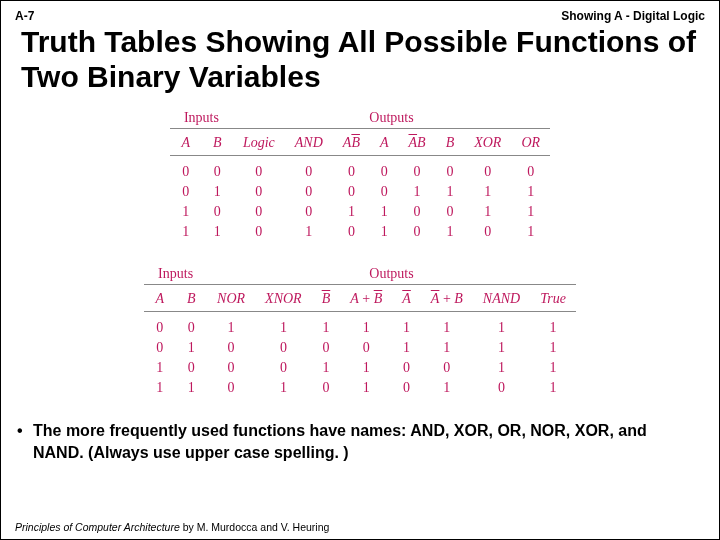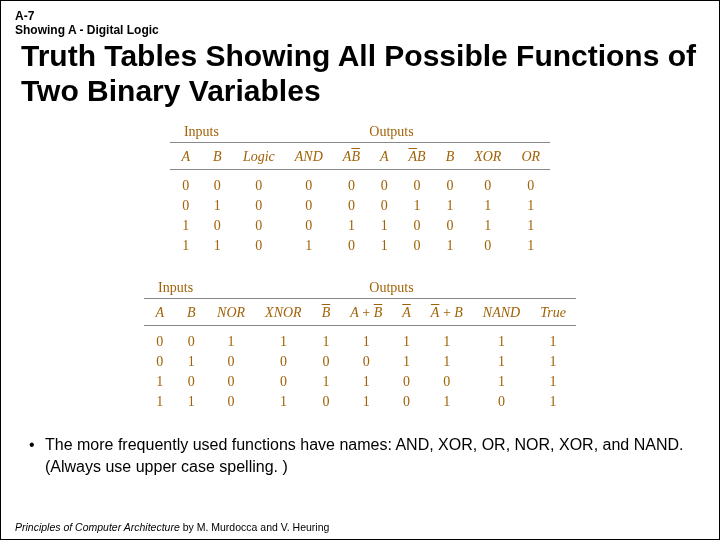--- a/index.html
+++ b/index.html
@@ -11,40 +11,39 @@
     height: 540px;
     position: relative;
     border: 1px solid #000;
   }
   .header-row {
     display: flex;
     justify-content: space-between;
     padding: 8px 14px 0 14px;
     font-size: 12px;
     font-weight: bold;
-    flex-direction: column;
   }
   .title {
     font-size: 30px;
     font-weight: bold;
     text-align: left;
     line-height: 1.15;
     padding: 2px 20px 10px 20px;
   }
   .tables {
     display: flex;
     flex-direction: column;
     align-items: center;
     gap: 22px;
     padding: 4px 0 8px 0;
   }
   .tt {
     font-family: "Times New Roman", Times, serif;
     font-size: 14px;
-    color: #a16207;
+    color: #be185d;
   }
   .tt table { border-collapse: collapse; }
   .tt th, .tt td {
     padding: 2px 10px;
     text-align: center;
     font-weight: normal;
   }
   .tt .grp th {
     border-bottom: 1px solid #888;
     padding: 2px 14px;
@@ -55,23 +54,23 @@
     padding: 6px 10px 4px 10px;
   }
   .tt .cols th.nital { font-style: normal; }
   .tt tbody tr:first-child td { padding-top: 8px; }
   .overline {
     text-decoration: overline;
     display: inline-block;
     line-height: 1;
   }
   .bullet {
-    padding: 14px 30px 0 44px;
+    padding: 14px 30px 0 32px;
     font-size: 16px;
-    font-weight: normal;
+    font-weight: bold;
     line-height: 1.35;
   }
   .bullet .dot {
     display: inline-block;
     width: 16px;
     margin-left: -16px;
   }
   .footer {
     position: absolute;
     bottom: 6px;

